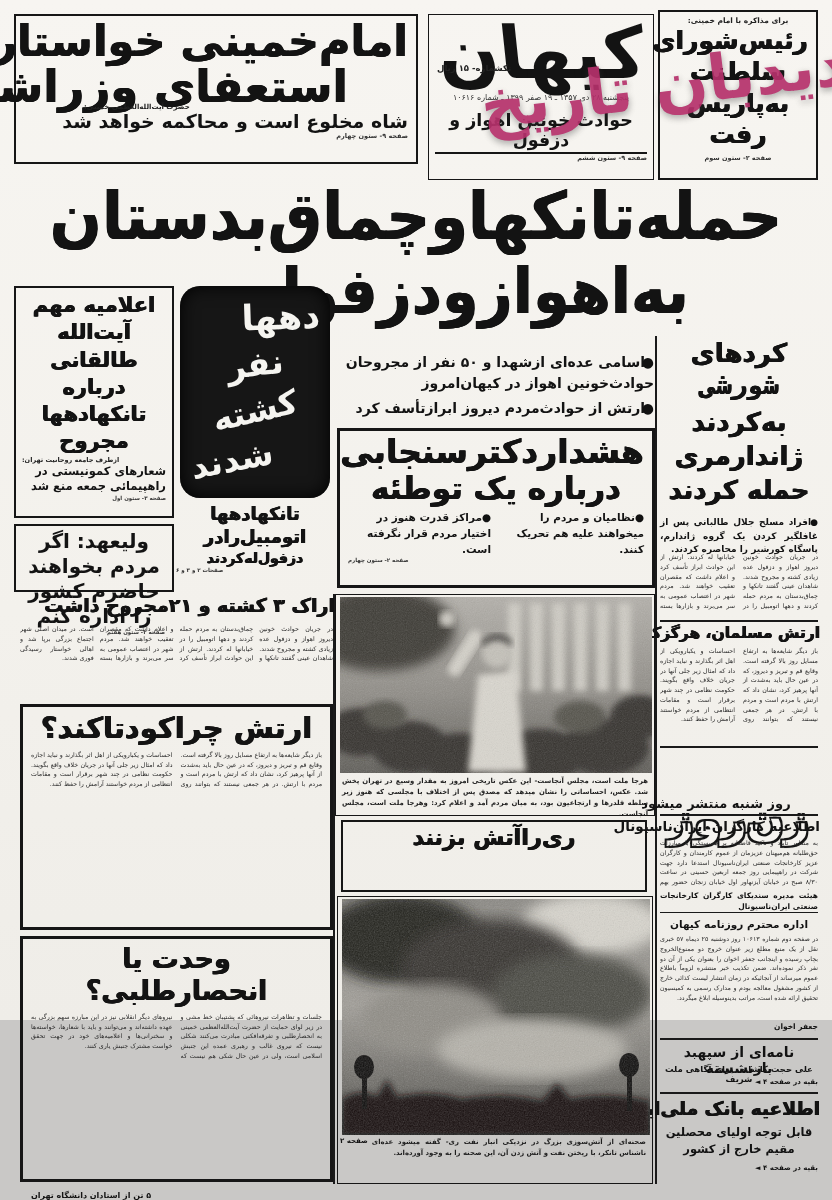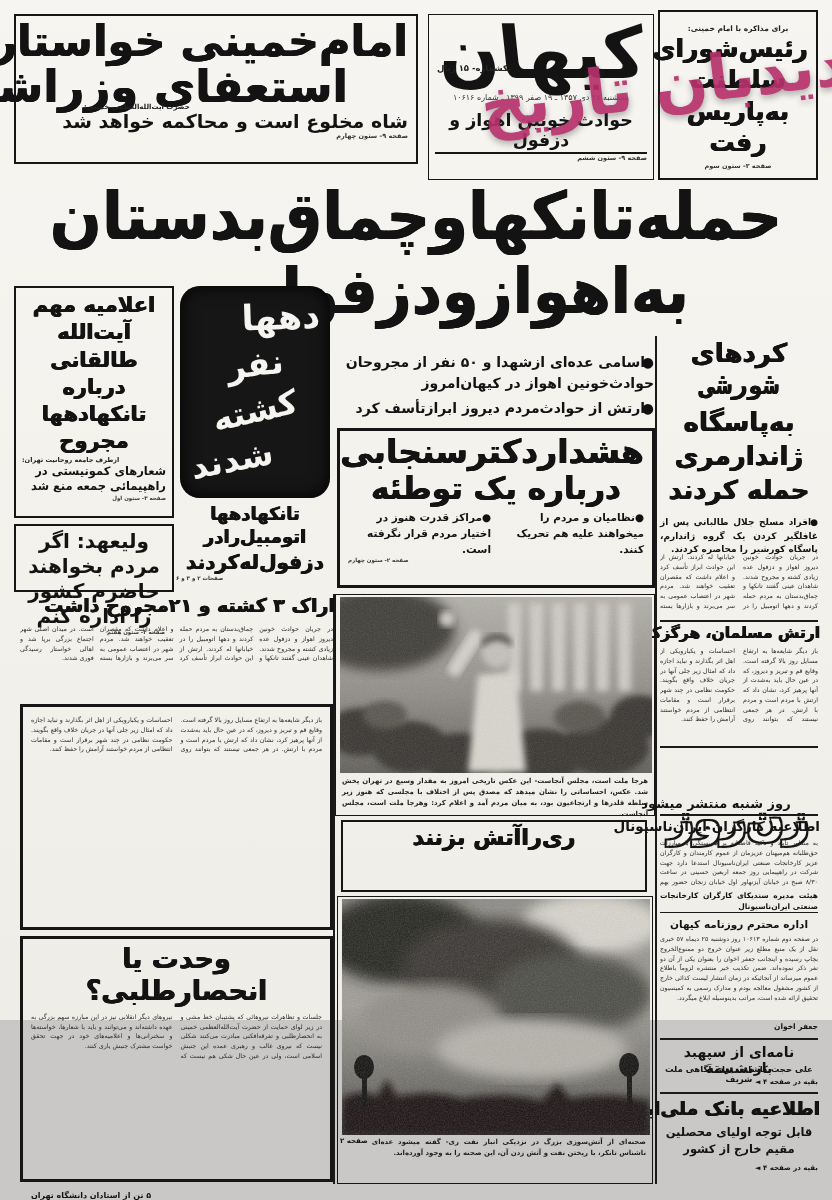--- a/index.html
+++ b/index.html
@@ -45,21 +45,21 @@
     </div>
 
     <div class="box" style="left:428px;top:14px;width:226px;height:166px;padding:2px 6px;border-width:1.5px;">
       <div class="hd" style="font-size:72px;line-height:1.0;text-align:center;transform:skewX(6deg);">کیهان</div>
       <div class="tiny" style="position:absolute;left:8px;top:48px;font-size:8.5px;">تکشماره- ۱۵ ریال</div>
       <div style="font-size:8px;color:#333;text-align:center;margin-top:4px;">پنجشنبه ۲۸ دی ۱۳۵۷ ـ ۱۹ صفر ۱۳۹۹ ـ شماره ۱۰۶۱۶</div>
       <div class="hd ctr" style="font-size:17.5px;margin-top:8px;border-bottom:2px solid #161616;padding-bottom:2px;">حوادث خونین اهواز و دزفول</div>
       <div class="ref">صفحه ۹- ستون ششم</div>
     </div>
 
-    <div class="box" style="left:658px;top:10px;width:160px;height:170px;padding:12px 8px;">
+    <div class="box" style="left:658px;top:10px;width:160px;height:170px;padding:4px 8px;">
       <div class="tiny ctr" style="font-size:7.5px;">برای مذاکره با امام خمینی:</div>
       <div class="hd thick ctr" style="font-size:25px;line-height:1.25;">رئیس‌شورای</div>
       <div class="hd thick ctr" style="font-size:25px;line-height:1.25;">سلطنت</div>
       <div class="hd thick ctr" style="font-size:25px;line-height:1.25;">به‌پاریس</div>
       <div class="hd thick ctr" style="font-size:25px;line-height:1.25;">رفت</div>
       <div class="ref ctr" style="margin-top:4px;">صفحه ۲- ستون سوم</div>
     </div>
 
     <div class="wm">دیدبان تاریخ</div>
 
@@ -85,21 +85,21 @@
 
     <div class="abs" style="left:180px;top:286px;width:150px;height:212px;background:#161616;border-radius:20px;padding:8px 10px;box-shadow:inset 0 0 18px #000;">
       <span class="bb-word" style="font-size:35px;text-align:right;transform:rotate(-2deg);">دهها</span>
       <span class="bb-word" style="font-size:33px;text-align:center;transform:rotate(-7deg);">نفر</span>
       <span class="bb-word" style="font-size:33px;text-align:center;transform:rotate(-13deg);">کشته</span>
       <span class="bb-word" style="font-size:33px;text-align:left;transform:rotate(-11deg);">شدند</span>
     </div>
     <div class="abs ctr" style="left:176px;top:502px;width:158px;">
       <div class="hd thick" style="font-size:18px;line-height:1.3;">تانکهادهها</div>
       <div class="hd thick" style="font-size:18px;line-height:1.3;">اتومبیل‌رادر</div>
-      <div class="hd thick" style="font-size:20px;line-height:1.3;">دزفول‌له‌کردند</div>
+      <div class="hd thick" style="font-size:14px;line-height:1.3;">دزفول‌له‌کردند</div>
       <div class="ref" style="text-align:left;font-size:5.5px;">صفحات ۲ و ۳ و ۶</div>
     </div>
 
     <div class="abs" style="left:340px;top:352px;width:314px;">
       <div class="hd" style="font-size:14px;line-height:1.5;"><span class="bullet">●</span><span>اسامی عده‌ای ازشهدا و ۵۰ نفر از مجروحان حوادث‌خونین اهواز در کیهان‌امروز</span></div>
       <div class="hd" style="font-size:14px;line-height:1.5;margin-top:4px;"><span class="bullet">●</span><span>ارتش از حوادث‌مردم دیروز ابرازتأسف کرد</span></div>
     </div>
 
     <div class="box" style="left:337px;top:428px;width:318px;height:160px;border-width:3px;padding:2px 8px;">
       <div class="hd thick ctr" style="font-size:33px;line-height:1.15;white-space:nowrap;">هشداردکترسنجابی</div>
@@ -109,21 +109,21 @@
         <div class="hd" style="font-size:10.5px;line-height:1.5;width:50%;"><span class="bullet">●</span><span>مراکز قدرت هنوز در اختیار مردم قرار نگرفته است.</span></div>
       </div>
       <div class="ref" style="font-size:5.5px;text-align:left;">صفحه ۲- ستون چهارم</div>
     </div>
 
     <div class="rule-v" style="left:655px;top:336px;height:848px;width:1.5px;"></div>
 
     <div class="abs ctr" style="left:660px;top:336px;width:158px;">
       <div class="hd thick" style="font-size:26px;line-height:1.32;">کردهای</div>
       <div class="hd thick" style="font-size:26px;line-height:1.32;font-family:Liberation Mono, monospace;">شورشی</div>
-      <div class="hd thick" style="font-size:26px;line-height:1.32;">به‌پاسگاه</div>
+      <div class="hd thick" style="font-size:26px;line-height:1.32;">به‌کردند</div>
       <div class="hd thick" style="font-size:26px;line-height:1.32;">ژاندارمری</div>
       <div class="hd thick" style="font-size:26px;line-height:1.32;">حمله کردند</div>
     </div>
     <div class="abs hd" style="left:660px;top:516px;width:158px;font-size:9px;line-height:1.5;text-align:justify;"><span class="bullet" style="width:7px;">●</span><span>افراد مسلح جلال طالبانی پس از غافلگیر کردن یک گروه ژاندارم، پاسگاه کورشیر را محاصره کردند.</span></div>
     <div class="abs micro cols2" style="left:660px;top:552px;width:158px;height:64px;">در جریان حوادث خونین دیروز اهواز و دزفول عده زیادی کشته و مجروح شدند. شاهدان عینی گفتند تانکها و چماق‌بدستان به مردم حمله کردند و دهها اتومبیل را در خیابانها له کردند. ارتش از این حوادث ابراز تأسف کرد و اعلام داشت که مقصران تعقیب خواهند شد. مردم شهر در اعتصاب عمومی به سر می‌برند و بازارها بسته است. در میدان اصلی شهر اجتماع بزرگی برپا شد و اهالی خواستار رسیدگی فوری شدند.</div>
 
     <div class="rule-h" style="left:660px;top:620px;width:158px;height:1.5px;"></div>
     <div class="abs hd thick ctr" style="left:658px;top:624px;width:162px;font-size:15.5px;white-space:nowrap;">ارتش مسلمان، هرگزکودتانمیکند</div>
     <div class="abs micro cols2" style="left:660px;top:646px;width:158px;height:96px;">باز دیگر شایعه‌ها به ارتفاع مسایل روز بالا گرفته است. وقایع قم و تبریز و دیروز، که در عین حال باید به‌شدت از آنها پرهیز کرد، نشان داد که ارتش با مردم است و مردم با ارتش. در هر جمعی نیستند که بتوانند روی احساسات و یکبارویکی از اهل اثر بگذارند و نباید اجازه داد که امثال زیر جلی آنها در جریان خلاف واقع بگویند. حکومت نظامی در چند شهر برقرار است و مقامات انتظامی از مردم خواستند آرامش را حفظ کنند.</div>
 
@@ -150,20 +150,21 @@
     <div class="abs hd thick ctr" style="left:658px;top:1098px;width:162px;font-size:18.5px;white-space:nowrap;">اطلاعیه بانک ملی‌ایران</div>
     <div class="abs hd ctr" style="left:662px;top:1124px;width:154px;font-size:11.5px;line-height:1.5;">قابل توجه اولیای محصلین مقیم خارج از کشور</div>
     <div class="abs hd" style="left:660px;top:1164px;width:158px;font-size:7px;"><span>بقیه در صفحه ۴</span> <span>◄</span></div>
 
     <div class="rule-v" style="left:333px;top:594px;height:590px;width:1.5px;"></div>
 
     <div class="abs hd thick ctr" style="left:80px;top:594px;width:255px;font-size:19px;white-space:nowrap;">اراک ۳ کشته و ۲۱مجروح داشت</div>
     <div class="abs micro cols4" style="left:20px;top:624px;width:313px;height:74px;">در جریان حوادث خونین دیروز اهواز و دزفول عده زیادی کشته و مجروح شدند. شاهدان عینی گفتند تانکها و چماق‌بدستان به مردم حمله کردند و دهها اتومبیل را در خیابانها له کردند. ارتش از این حوادث ابراز تأسف کرد و اعلام داشت که مقصران تعقیب خواهند شد. مردم شهر در اعتصاب عمومی به سر می‌برند و بازارها بسته است. در میدان اصلی شهر اجتماع بزرگی برپا شد و اهالی خواستار رسیدگی فوری شدند.</div>
 
     <div class="box" style="left:20px;top:704px;width:313px;height:226px;border-width:3px;padding:4px 8px;">
+      <div class="hd thick ctr" style="font-size:29px;line-height:1.2;">ارتش چراکودتاکند؟</div>
       <div class="micro cols2" style="height:168px;margin-top:4px;">باز دیگر شایعه‌ها به ارتفاع مسایل روز بالا گرفته است. وقایع قم و تبریز و دیروز، که در عین حال باید به‌شدت از آنها پرهیز کرد، نشان داد که ارتش با مردم است و مردم با ارتش. در هر جمعی نیستند که بتوانند روی احساسات و یکبارویکی از اهل اثر بگذارند و نباید اجازه داد که امثال زیر جلی آنها در جریان خلاف واقع بگویند. حکومت نظامی در چند شهر برقرار است و مقامات انتظامی از مردم خواستند آرامش را حفظ کنند.</div>
     </div>
 
     <div class="box" style="left:20px;top:936px;width:313px;height:246px;border-width:3px;padding:4px 8px;">
       <div class="hd thick ctr" style="font-size:27px;line-height:1.2;">وحدت یا انحصارطلبی؟</div>
       <div class="micro cols2" style="height:176px;margin-top:4px;">جلسات و تظاهرات نیروهائی که پشتیبان خط مشی و در زیر لوای حمایت از حضرت آیت‌الله‌العظمی خمینی به انحصارطلبی و تفرقه‌افکنی مبادرت می‌کنند شکلی نیست که نیروی غالب و رهبری عمده این جنبش اسلامی است، ولی در عین حال شکی هم نیست که نیروهای دیگر انقلابی نیز در این مبارزه سهم بزرگی به عهده داشته‌اند و می‌توانند و باید با شعارها، خواسته‌ها و سخنرانی‌ها و اعلامیه‌های خود در جهت تحقق خواست مشترک جنبش یاری کنند.</div>
       <div class="hd" style="font-size:8px;text-align:left;margin-top:3px;">۵ تن از استادان دانشگاه تهران</div>
     </div>
 
     <div class="box" style="left:335px;top:594px;width:320px;height:222px;border-width:1.5px;padding:2px;">

